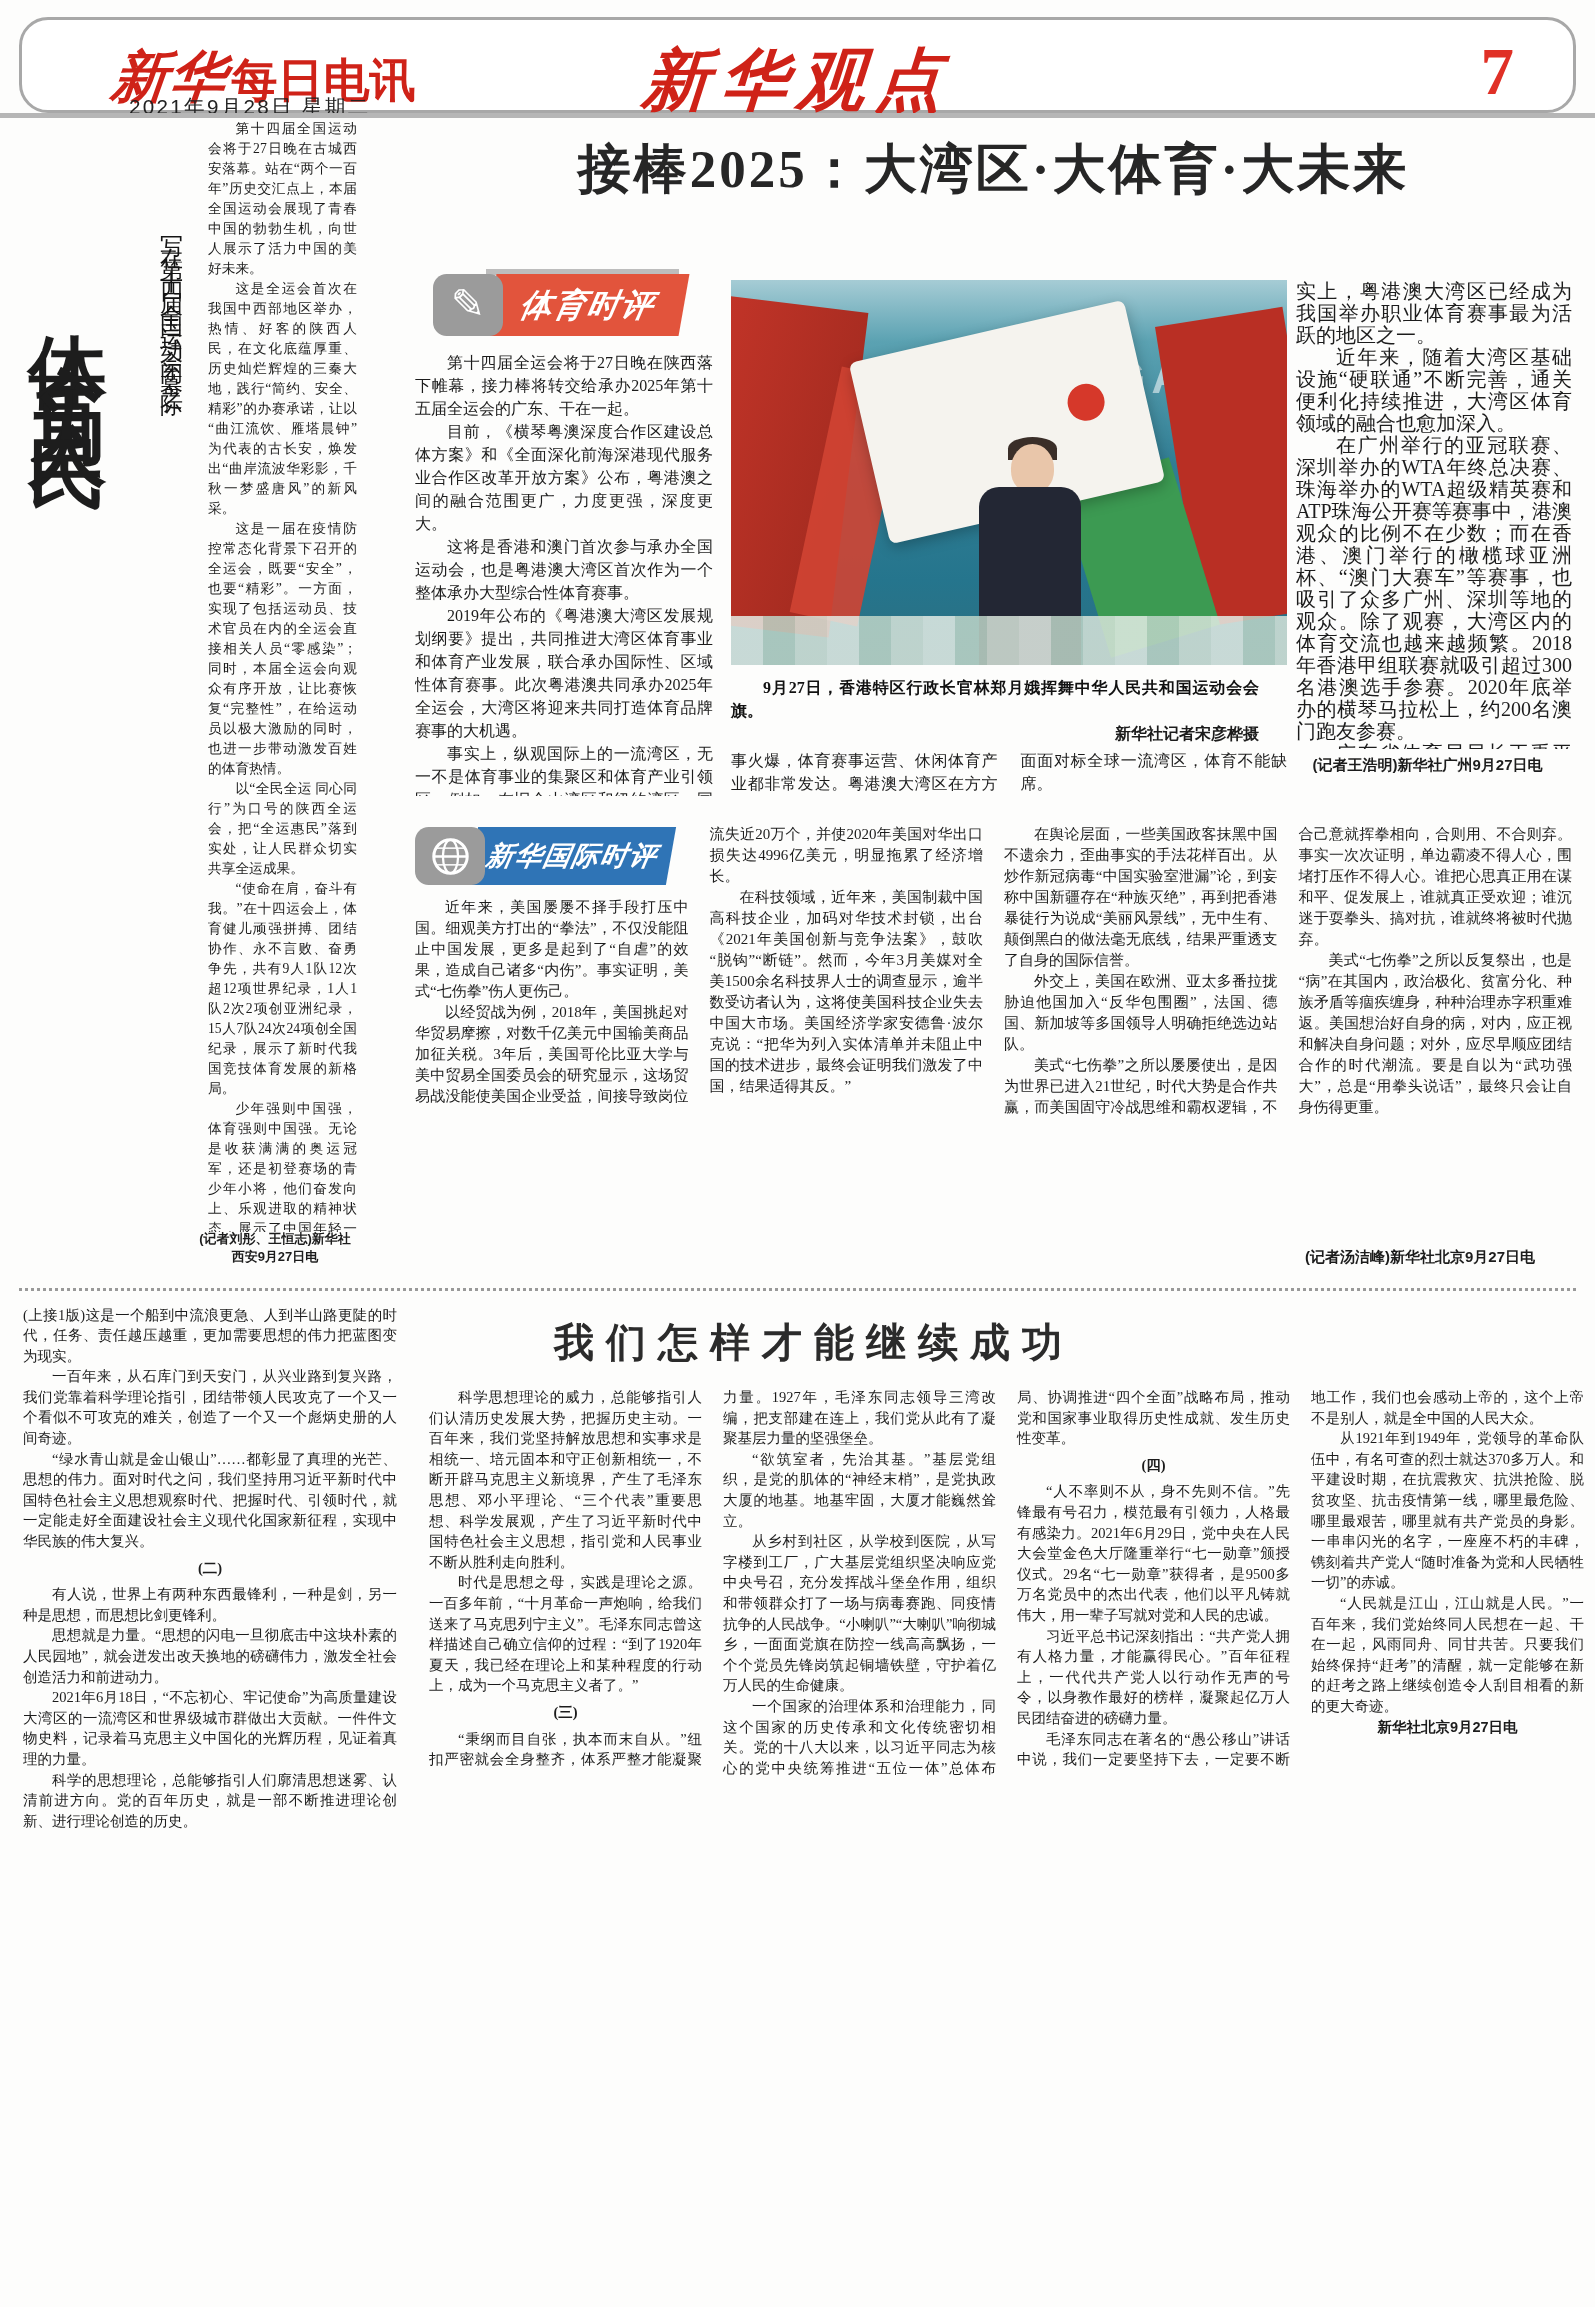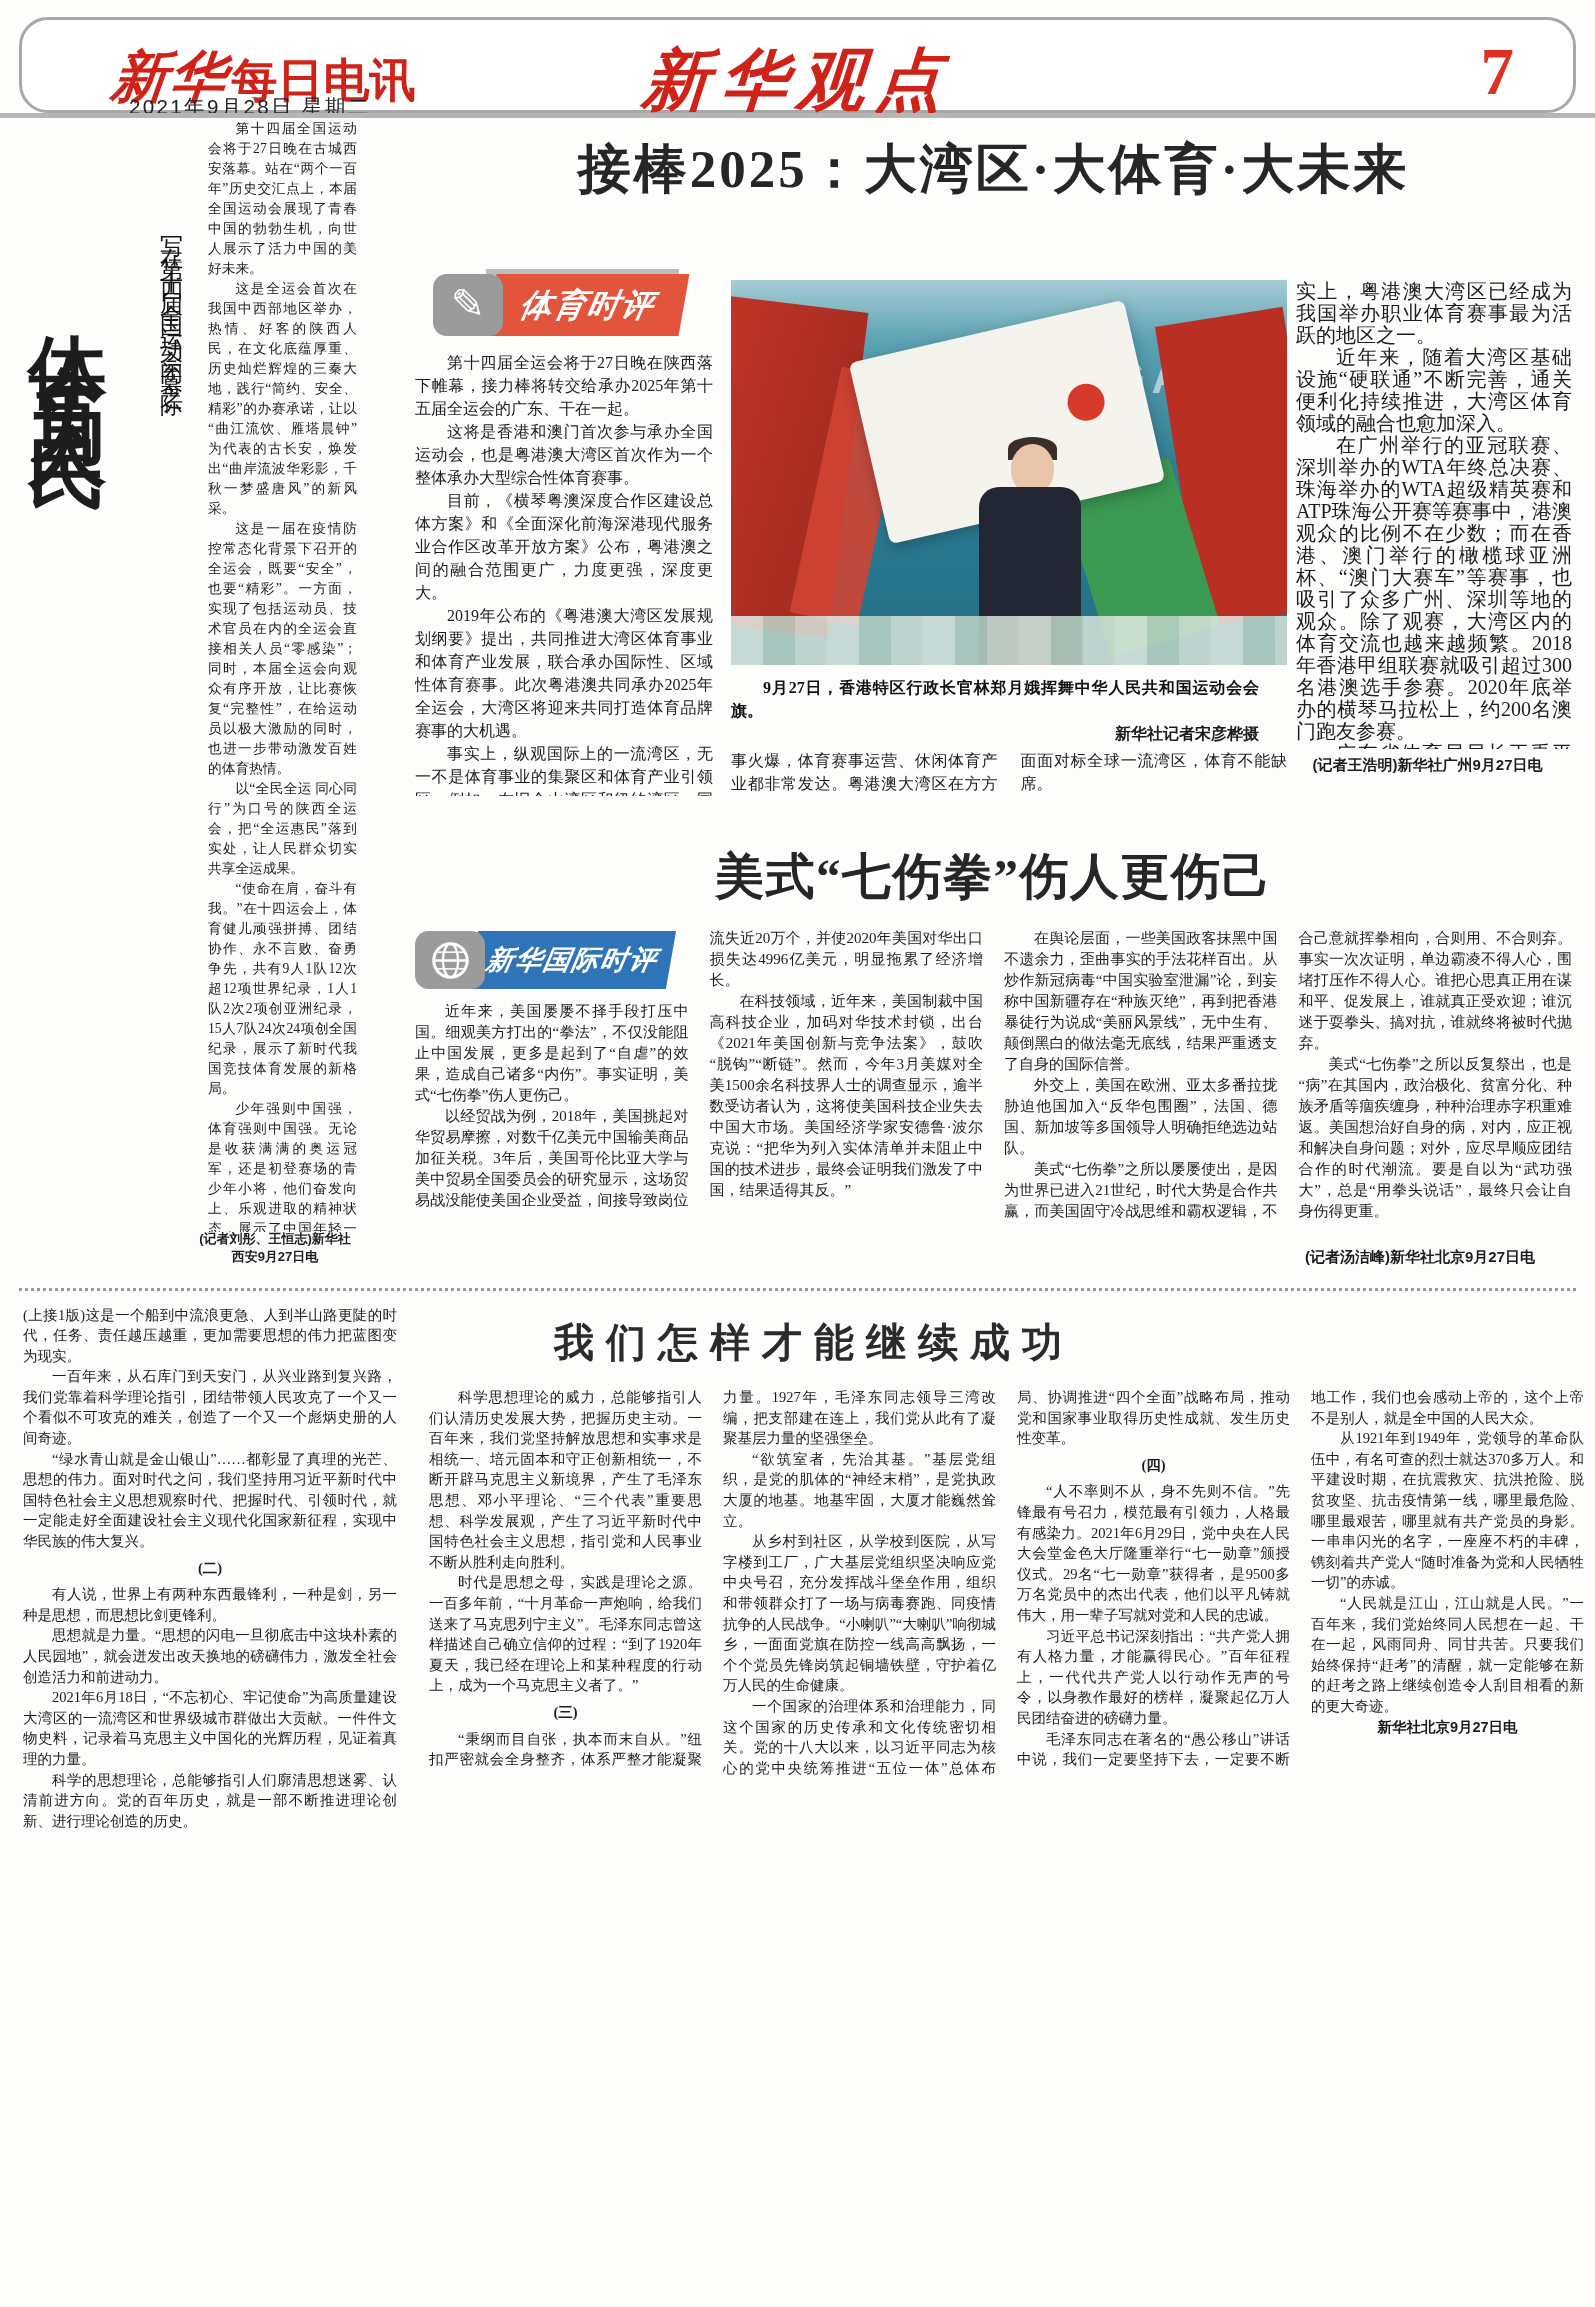--- a/index.html
+++ b/index.html
@@ -143,22 +143,22 @@
   <div class="bay-col1">
     <div class="badge badge-sport">
       <div class="badge-top-strip"></div>
       <div class="badge-icon-box">
           <span>✎</span>
         </div>
       <div class="badge-label">体育时评</div>
     </div>
     <div>
         <p class="para">第十四届全运会将于27日晚在陕西落下帷幕，接力棒将转交给承办2025年第十五届全运会的广东、干在一起。</p>
+        <p class="para">目前，《横琴粤澳深度合作区建设总体方案》和《全面深化前海深港现代服务业合作区改革开放方案》公布，粤港澳之间的融合范围更广，力度更强，深度更大。</p>
         <p class="para">这将是香港和澳门首次参与承办全国运动会，也是粤港澳大湾区首次作为一个整体承办大型综合性体育赛事。</p>
-        <p class="para">目前，《横琴粤澳深度合作区建设总体方案》和《全面深化前海深港现代服务业合作区改革开放方案》公布，粤港澳之间的融合范围更广，力度更强，深度更大。</p>
         <p class="para">2019年公布的《粤港澳大湾区发展规划纲要》提出，共同推进大湾区体育事业和体育产业发展，联合承办国际性、区域性体育赛事。此次粤港澳共同承办2025年全运会，大湾区将迎来共同打造体育品牌赛事的大机遇。</p>
         <p class="para">事实上，纵观国际上的一流湾区，无一不是体育事业的集聚区和体育产业引领区。例如，在旧金山湾区和纽约湾区，国际知名职业体育俱乐部星罗棋布，职业体育赛</p>
       </div>
   </div>
 
   <div class="bay-photo-wrap">
     <div class="photo">
       <div class="ph-sky"></div>
       <div class="ph-backdrop-text">OF THE 14TH GAMES ORTH</div>
       <div class="ph-flag ph-flag-red-l"></div>
@@ -186,21 +186,20 @@
       <p class="para no-indent">实上，粤港澳大湾区已经成为我国举办职业体育赛事最为活跃的地区之一。</p>
       <p class="para">近年来，随着大湾区基础设施“硬联通”不断完善，通关便利化持续推进，大湾区体育领域的融合也愈加深入。</p>
       <p class="para">在广州举行的亚冠联赛、深圳举办的WTA年终总决赛、珠海举办的WTA超级精英赛和ATP珠海公开赛等赛事中，港澳观众的比例不在少数；而在香港、澳门举行的橄榄球亚洲杯、“澳门大赛车”等赛事，也吸引了众多广州、深圳等地的观众。除了观赛，大湾区内的体育交流也越来越频繁。2018年香港甲组联赛就吸引超过300名港澳选手参赛。2020年底举办的横琴马拉松上，约200名澳门跑友参赛。</p>
       <p class="para">广东省体育局局长王禹平在接受采访时曾表示，广东省将推动珠三角各市携手港澳，共同打造大湾区体育赛事品牌，为高质量建设大湾区的一流湾区和世界级城市群做出大贡献。</p>
       <p class="para">未来，体育将给大湾区人民带来健康的生活方式，人们还期待它成为文化交流的使者、经济发展的引擎。</p>
     </div>
   <div class="bay-byline byline">(记者王浩明)新华社广州9月27日电</div>
 </div>
 
 <div class="article-us">
-  <h2 class="us-headline">美式“七伤拳”伤人更伤己</h2>
   <div class="us-body">
     <div class="badge badge-intl">
       <div class="badge-icon-box">
         <svg class="globe-svg" viewBox="0 0 54 54">
           <circle cx="27" cy="27" r="22" fill="none" stroke="#ffffff" stroke-width="4"></circle>
           <ellipse cx="27" cy="27" rx="10" ry="22" fill="none" stroke="#ffffff" stroke-width="3"></ellipse>
           <line x1="5" y1="27" x2="49" y2="27" stroke="#ffffff" stroke-width="3"></line>
           <line x1="8" y1="16" x2="46" y2="16" stroke="#ffffff" stroke-width="2"></line>
           <line x1="8" y1="38" x2="46" y2="38" stroke="#ffffff" stroke-width="2"></line>
         </svg>

